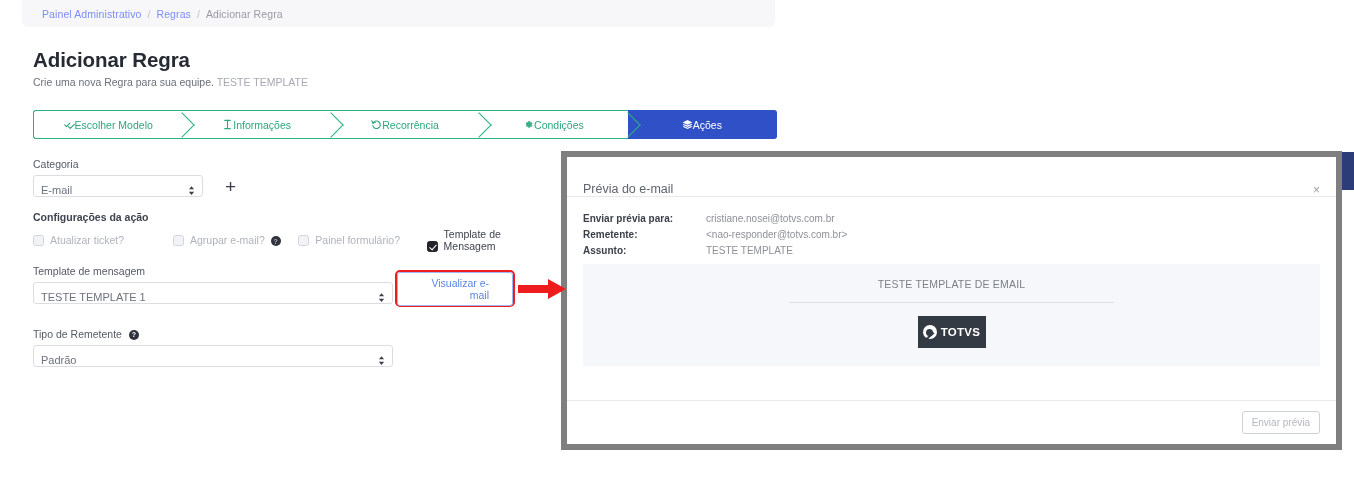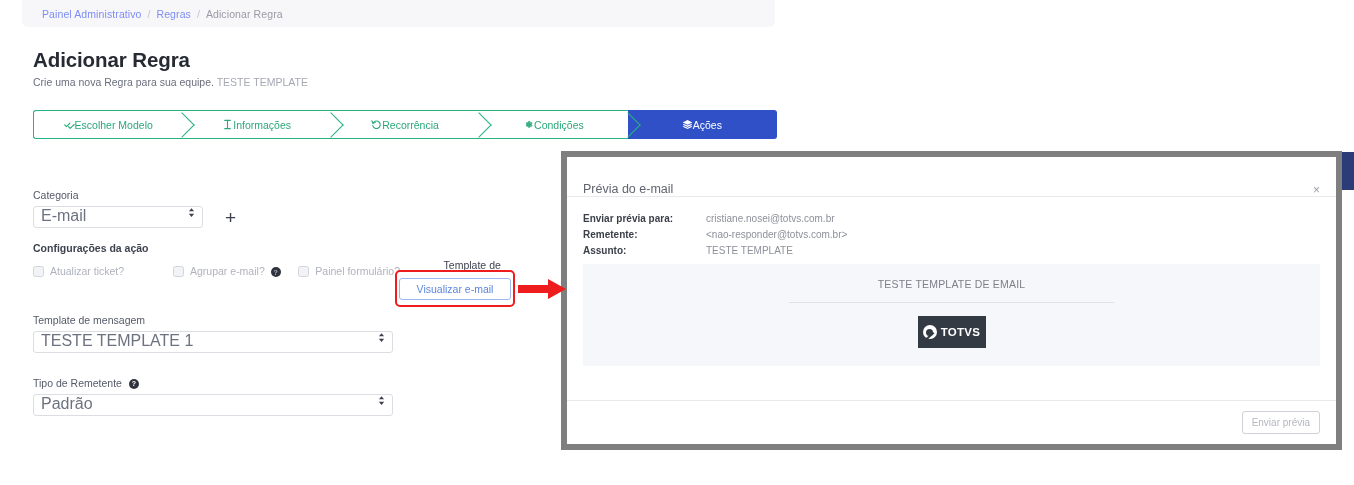--- a/index.html
+++ b/index.html
@@ -121,34 +121,33 @@
     font-size: 10px;
   }
   .step-icon svg { display: block; }
 
   
   .form-area { position: absolute; left: 33px; top: 158px; width: 520px; }
   .field-label {
     font-size: 10.5px;
     color: #555a68;
     margin-bottom: 5px;
-    margin-top: 31px;
   }
   .field-label.bold { font-weight: bold; color: #3f4350; }
   .select-box {
     width: 170px;
     height: 22px;
     border: 1px solid #dcdde3;
     border-radius: 3px;
     background: #fff;
     display: flex;
-    align-items: flex-start;
+    align-items: flex-end;
     padding: 0 7px;
     box-sizing: border-box;
-    font-size: 16px;
+    font-size: 11px;
     color: #6d7280;
     justify-content: space-between;
   }
   .select-box.wide { width: 360px; }
   .caret {
     font-size: 8px;
     line-height: 7px;
     color: #3a3f4b;
     display: flex;
     flex-direction: column;
@@ -234,21 +233,21 @@
     justify-content: center;
     background: #fff;
     z-index: 5;
   }
   .preview-btn {
     border: 1px solid #9eb7f0;
     border-radius: 3px;
     background: #fff;
     color: #5b86e0;
     font-size: 10.5px;
-    padding: 4px 17px;
+    padding: 4px 23px;
     cursor: pointer;
     font-family: inherit;
     text-align: right;
   }
   .red-arrow {
     position: absolute;
     left: 518px;
     top: 279px;
     width: 48px;
     height: 20px;

